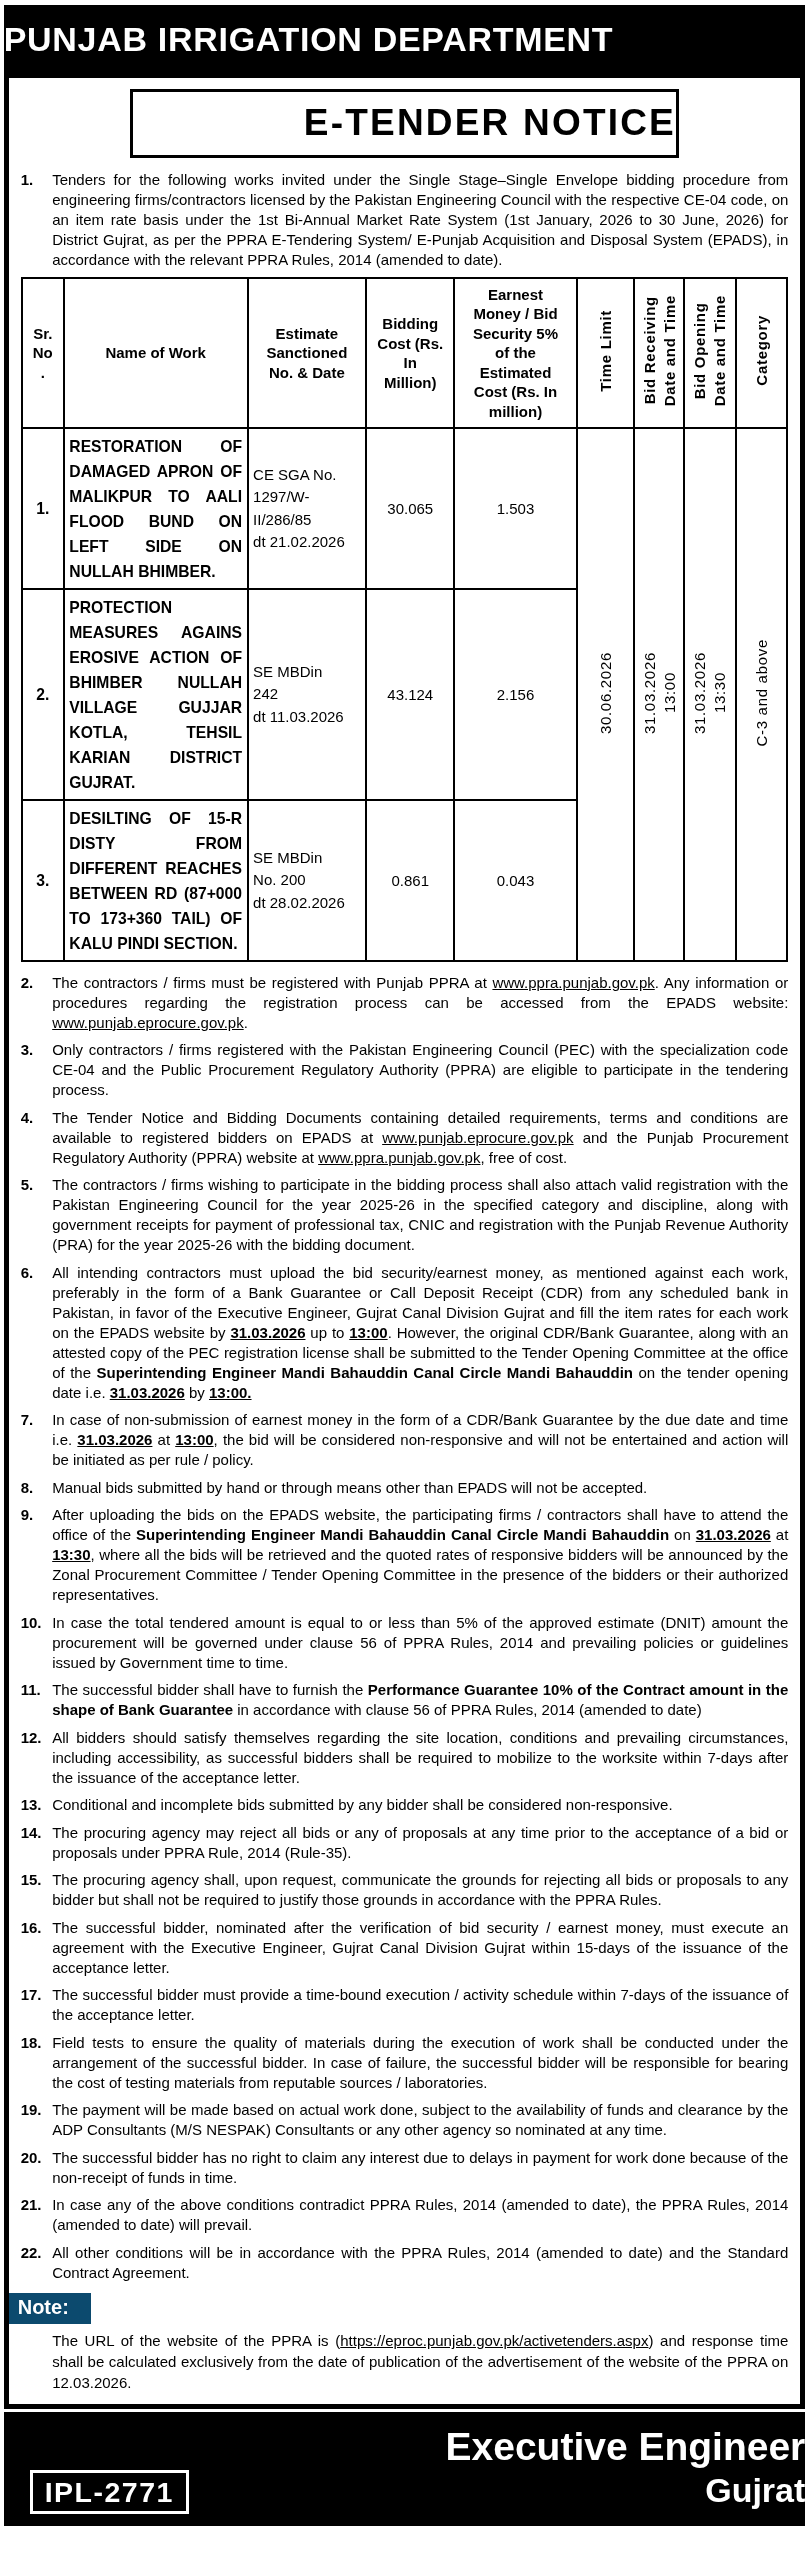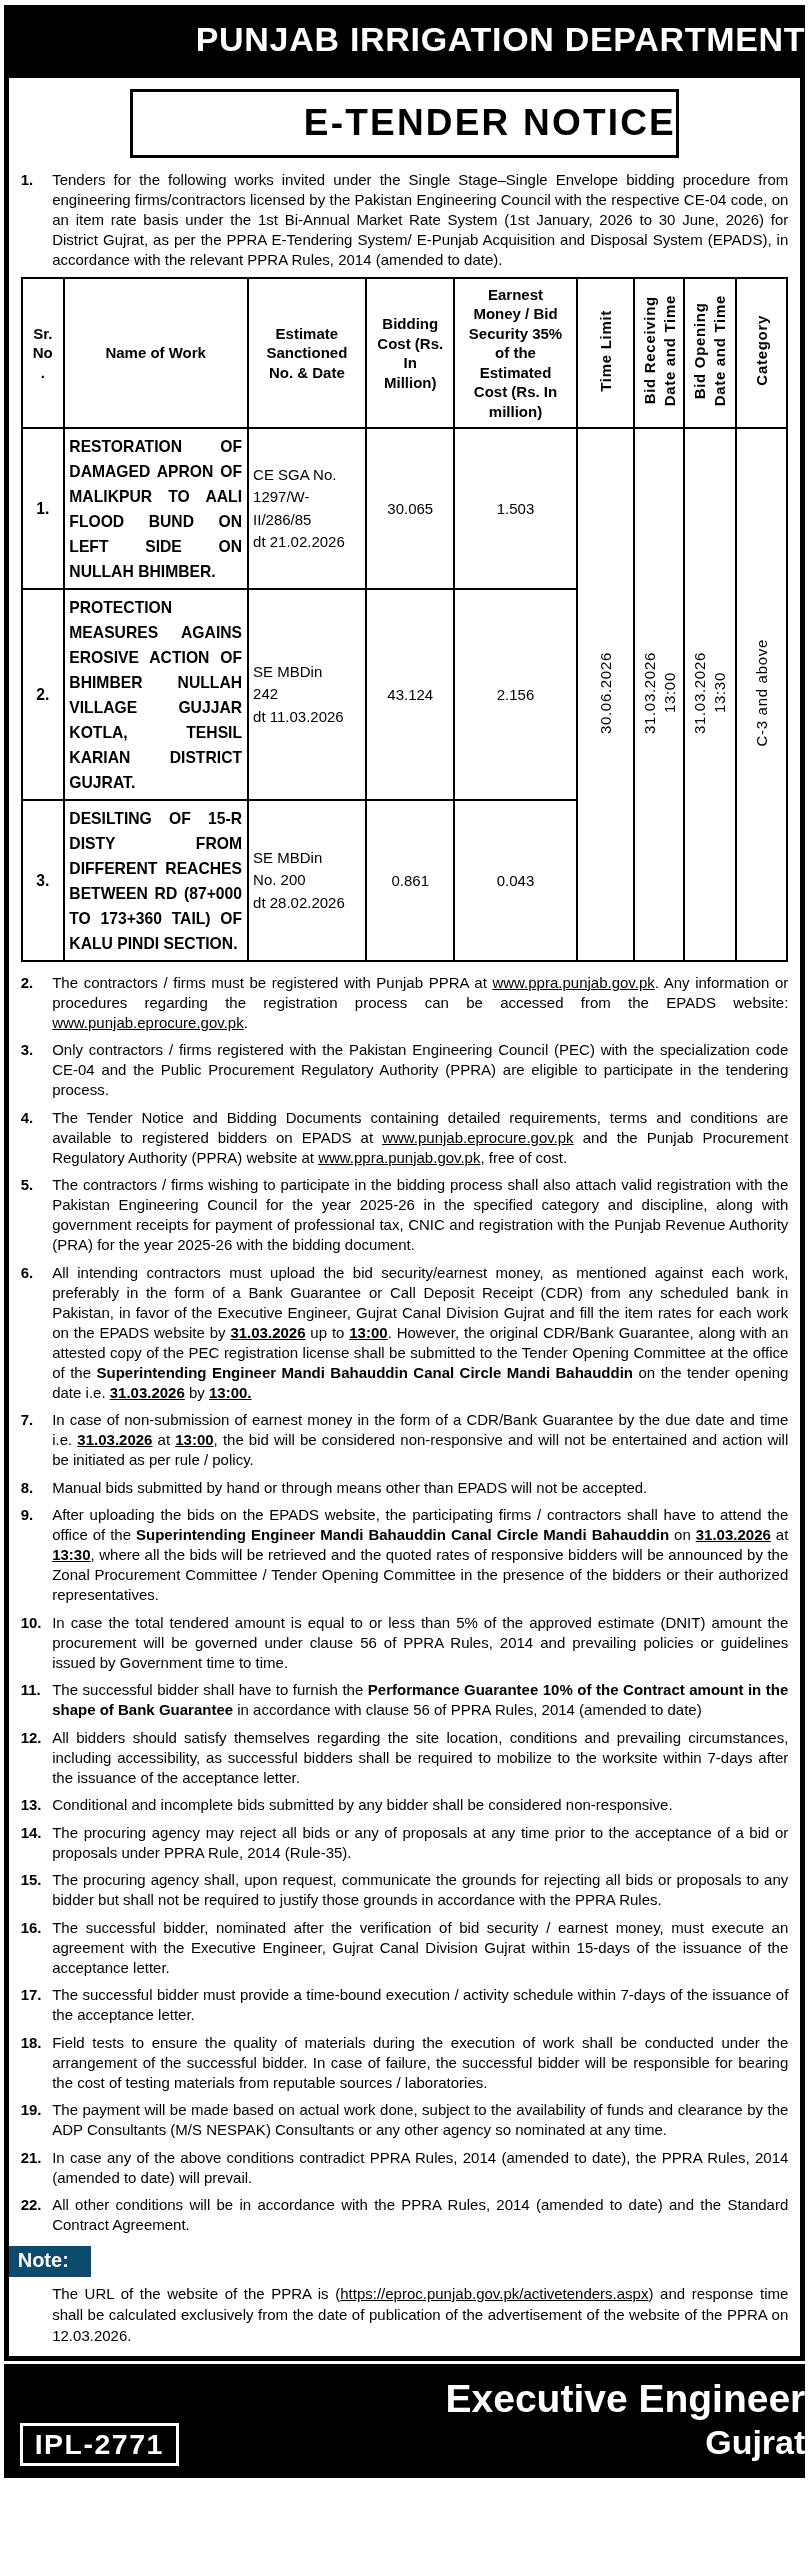--- a/index.html
+++ b/index.html
@@ -1,19 +1,19 @@
 <!DOCTYPE html>
 <html style="font-size:12px"><head>
 <meta charset="utf-8">
 <style>
   html,body{margin:0;padding:0;background:#ffffff;}
   .page{width:809px;background:#ffffff;color:#000;font-family:"Liberation Sans",sans-serif;
         -webkit-font-smoothing:antialiased;}
   
-  .banner{margin:4.5px 3.7px 0;background:#000;color:#fff;text-align:right;
+  .banner{margin:4.5px 3.7px 0;background:#000;color:#fff;text-align:left;
           font-weight:bold;font-size:34px;letter-spacing:0.7px;padding:15px 0 16.5px;}
   
   .frame{margin:0 3.7px;border:5.2px solid #000;border-top-width:3.7px;padding:7.5px 12px 3px;}
   .etender-box{width:543px;margin:3px auto 12px;border:3.7px solid #000;text-align:right;
                font-size:37px;font-weight:bold;letter-spacing:2.2px;padding:10.5px 0;}
   
   .item{display:flex;margin:7.5px 0;font-size:15px;line-height:20px;}
   .num{flex:0 0 31.5px;font-weight:bold;}
   .itext{flex:1;text-align:justify;}
   .b{font-weight:bold;}
@@ -37,21 +37,21 @@
   .note-label{display:inline-block;background:#0c4a6e;color:#fff;font-weight:bold;
               font-size:20px;padding:3px 22.5px 5.2px 9px;margin-left:-12px;margin-top:3px;}
   .note-text{margin:6px 0 7.5px;padding-left:31.5px;font-size:15px;line-height:21px;
              text-align:justify;}
   
   .footer{margin:3px 3.7px 0;background:#000;color:#fff;text-align:right;
           position:relative;padding:12px 0 15px;}
   .sig1{font-size:39px;font-weight:bold;line-height:45px;}
   .sig2{font-size:34px;font-weight:bold;line-height:43px;}
   .sig3{font-size:34px;font-weight:bold;line-height:42px;}
-  .ipl{position:absolute;left:16px;bottom:12px;border:3px solid #fff;
+  .ipl{position:absolute;left:26px;bottom:12px;border:3px solid #fff;
        font-size:28.5px;font-weight:bold;padding:2.2px 12px;letter-spacing:1.5px;}
 </style>
 </head>
 <body>
 
 <div class="page">
 
   <div class="banner">
     <span>PUNJAB IRRIGATION DEPARTMENT</span>
   </div>
@@ -87,21 +87,21 @@
           <th>Name of Work</th>
           <th>Estimate
 Sanctioned
 No. &amp; Date</th>
           <th>Bidding
 Cost (Rs.
 In
 Million)</th>
           <th>Earnest
 Money / Bid
-Security 35%
+Security 5%
 of the
 Estimated
 Cost (Rs. In
 million)</th>
           <th><span class="vert">Time Limit</span></th>
           <th><span class="vert">Bid Receiving
 Date and Time</span></th>
           <th><span class="vert">Bid Opening
 Date and Time</span></th>
           <th><span class="vert">Category</span></th>
@@ -212,20 +212,24 @@
         </div>
         <div class="item">
           <span class="num">18.</span>
           <span class="itext"><span>Field tests to ensure the quality of materials during the execution of work shall be conducted under the arrangement of the successful bidder. In case of failure, the successful bidder will be responsible for bearing the cost of testing materials from reputable sources / laboratories.</span></span>
         </div>
         <div class="item">
           <span class="num">19.</span>
           <span class="itext"><span>The payment will be made based on actual work done, subject to the availability of funds and clearance by the ADP Consultants (M/S NESPAK) Consultants or any other agency so nominated at any time.</span></span>
         </div>
         <div class="item">
+          <span class="num">20.</span>
+          <span class="itext"><span>The successful bidder has no right to claim any interest due to delays in payment for work done because of the non-receipt of funds in time.</span></span>
+        </div>
+        <div class="item">
           <span class="num">21.</span>
           <span class="itext"><span>In case any of the above conditions contradict PPRA Rules, 2014 (amended to date), the PPRA Rules, 2014 (amended to date) will prevail.</span></span>
         </div>
         <div class="item">
           <span class="num">22.</span>
           <span class="itext"><span>All other conditions will be in accordance with the PPRA Rules, 2014 (amended to date) and the Standard Contract Agreement.</span></span>
         </div>
       </div>
 
     <div class="note-label">

